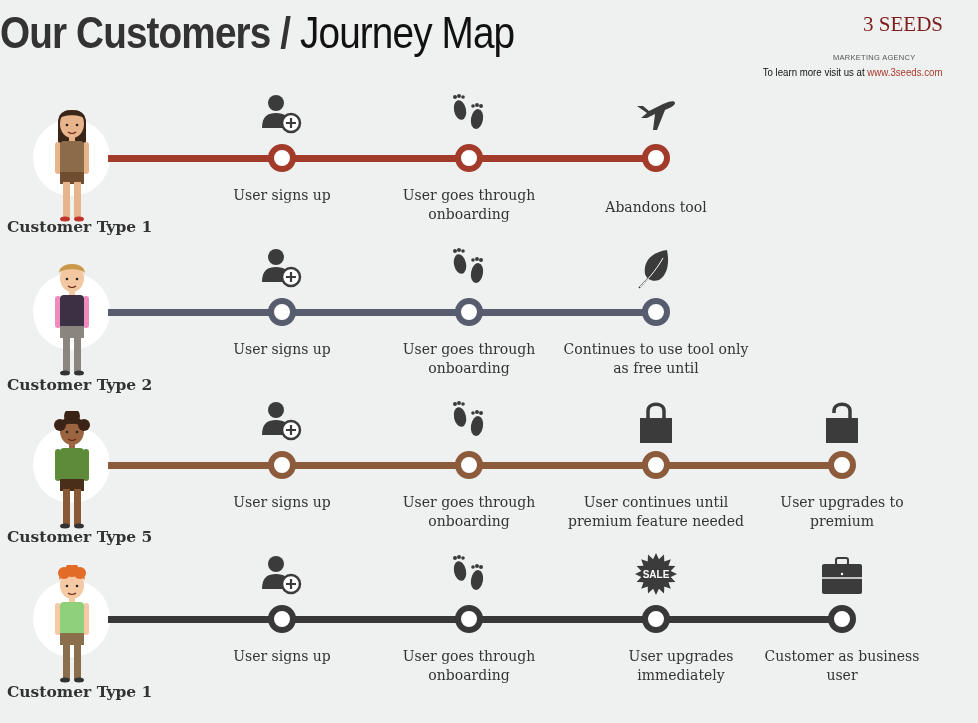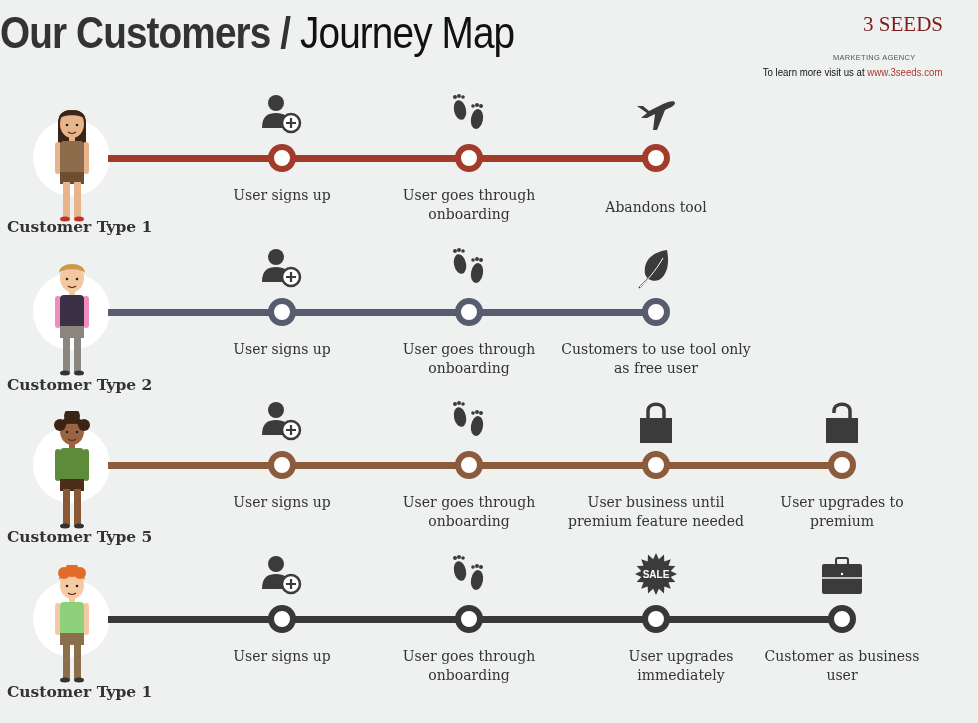--- a/index.html
+++ b/index.html
@@ -122,21 +122,21 @@
           <circle cx="31" cy="13" r="2" fill="#3b3b3b"></circle>
           <circle cx="35" cy="14" r="2" fill="#3b3b3b"></circle>
         </svg></div>
       <div class="label" style="left: 374px; top: 340px;">User goes through onboarding</div>
       <div class="node" style="left: 642px; top: 298px; border-color: rgb(87, 92, 111);"></div>
       <div class="icon" style="left: 633px; top: 246px;"><svg viewBox="0 0 46 44" width="46" height="44">
           <path d="M34 4 C20 6 10 14 12 28 C14 34 20 36 26 34 C36 28 36 14 34 4 Z" fill="#3b3b3b"></path>
           <path d="M6 42 C14 34 22 26 30 12" stroke="#3b3b3b" stroke-width="1.5" fill="none"></path>
           <path d="M7 41 C14 34 22 26 30 12" stroke="#fff" stroke-width="1" fill="none"></path>
         </svg></div>
-      <div class="label" style="left: 561px; top: 340px;">Customers to use tool only as free user</div>
+      <div class="label" style="left: 561px; top: 340px;">Continues to use tool only as free until</div>
       <div class="ctype" style="top: 375px;">Customer Type 2</div>
     </div>
     <div>
       <div class="avatar-bg" style="top: 426px;"></div>
       <div class="person" style="top: 411px;"><svg viewBox="0 0 52 120" width="52" height="120">
 
     <ellipse cx="26" cy="20" rx="12" ry="14" fill="#9a6540"></ellipse>
     <path d="M13 20 C13 0 39 0 39 20 C35 10 17 10 13 20 Z" fill="#3b2416"></path>
     <circle cx="14" cy="14" r="6" fill="#3b2416"></circle>
           <circle cx="38" cy="14" r="6" fill="#3b2416"></circle>
@@ -174,21 +174,21 @@
           <circle cx="27" cy="14" r="1.8" fill="#3b3b3b"></circle>
           <circle cx="31" cy="13" r="2" fill="#3b3b3b"></circle>
           <circle cx="35" cy="14" r="2" fill="#3b3b3b"></circle>
         </svg></div>
       <div class="label" style="left: 374px; top: 493px;">User goes through onboarding</div>
       <div class="node" style="left: 642px; top: 451px; border-color: rgb(139, 91, 60);"></div>
       <div class="icon" style="left: 633px; top: 399px;"><svg viewBox="0 0 46 44" width="46" height="44">
           <path d="M15 20 V12 C15 3 31 3 31 12 V20" stroke="#3b3b3b" stroke-width="3.5" fill="none"></path>
           <rect x="7" y="19" width="32" height="25" fill="#3b3b3b"></rect>
         </svg></div>
-      <div class="label" style="left: 561px; top: 493px;">User business until premium feature needed</div>
+      <div class="label" style="left: 561px; top: 493px;">User continues until premium feature needed</div>
       <div class="node" style="left: 828px; top: 451px; border-color: rgb(139, 91, 60);"></div>
       <div class="icon" style="left: 819px; top: 399px;"><svg viewBox="0 0 46 44" width="46" height="44">
           <path d="M15 14 V12 C15 3 31 3 31 12 V20" stroke="#3b3b3b" stroke-width="3.5" fill="none"></path>
           <rect x="7" y="19" width="32" height="25" fill="#3b3b3b"></rect>
         </svg></div>
       <div class="label" style="left: 747px; top: 493px;">User upgrades to premium</div>
       <div class="ctype" style="top: 527px;">Customer Type 5</div>
     </div>
     <div>
       <div class="avatar-bg" style="top: 580px;"></div>

